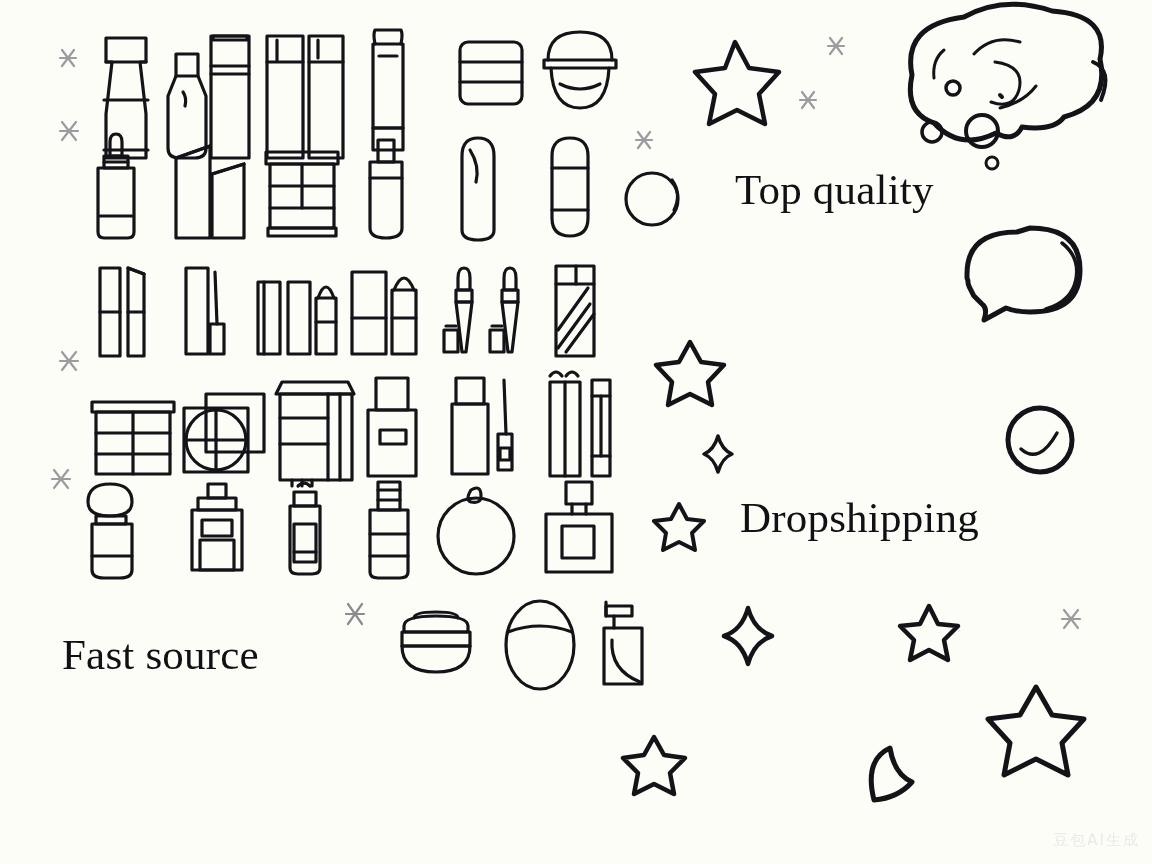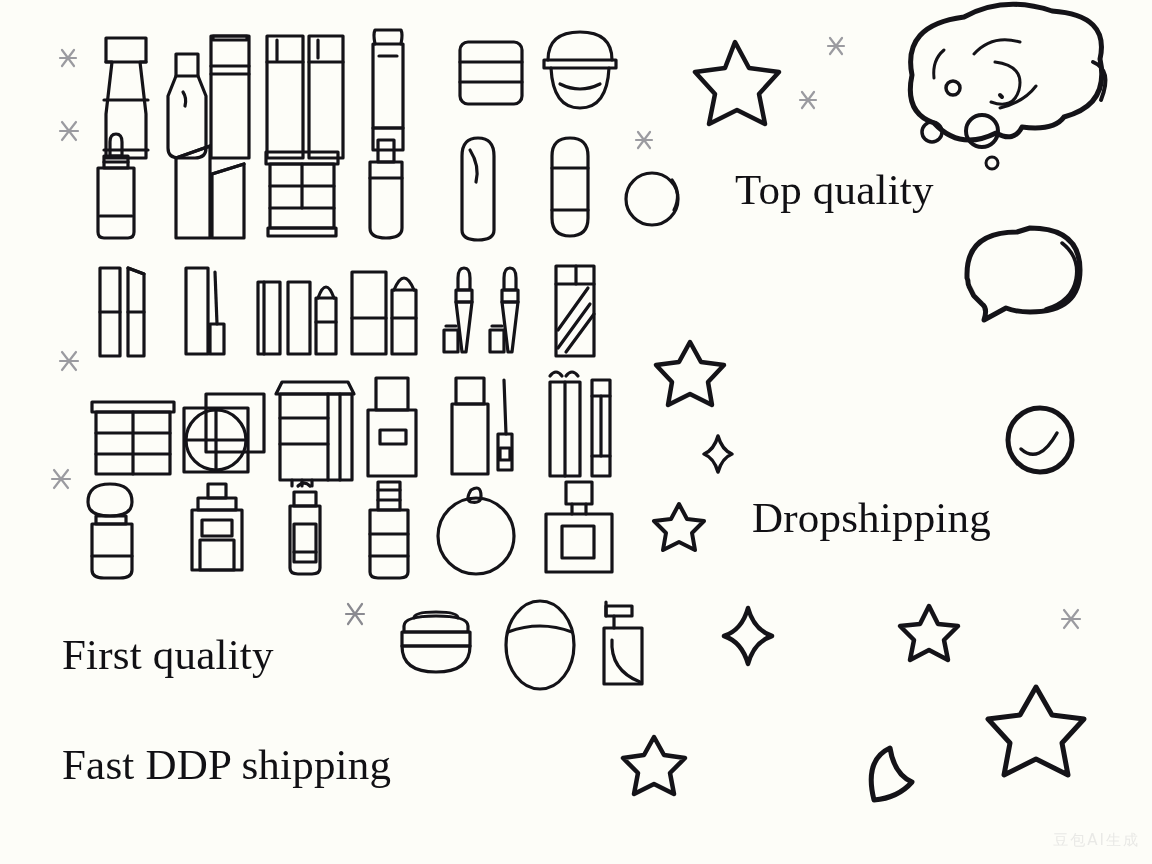--- a/index.html
+++ b/index.html
@@ -14,21 +14,21 @@
   .layer{position:absolute;left:0;top:0;width:1152px;height:864px;}
   .txt{
     position:absolute;
     font-family:"Liberation Serif", serif;
     color:#111014;
     white-space:nowrap;
     letter-spacing:.2px;
   }
   #t-top{left:735px;top:165px;font-size:43px;}
   #t-brands{left:733px;top:328px;font-size:43px;}
-  #t-drop{left:740px;top:493px;font-size:43px;margin-left:12px;}
+  #t-drop{left:740px;top:493px;font-size:43px;}
   #t-first{left:62px;top:630px;font-size:43px;}
   #t-fast{left:62px;top:740px;font-size:43px;}
   .wm{
     position:absolute;right:12px;bottom:14px;
     font-family:"DejaVu Sans", sans-serif;
     font-size:15px;letter-spacing:2px;
     color:#e9e9e6;
     user-select:none;
   }
 </style>
@@ -400,17 +400,16 @@
         </g>
         <g>
           <path d="M1064 610 l14 18 M1078 610 l-14 18 M1062 619 h18"></path>
         </g>
       </g>
     </g>
   </svg>
 
   <div class="txt" id="t-top">Top quality</div>
   <div class="txt" id="t-drop">Dropshipping</div>
-  <div class="txt" id="t-first">First quality</div>
-  <div class="txt" id="t-fast">Fast DDP shipping</div>
+  <div class="txt" id="t-first">Fast source</div>
 
   <div class="wm">豆包AI生成</div>
 </div>
 
 </body></html>

